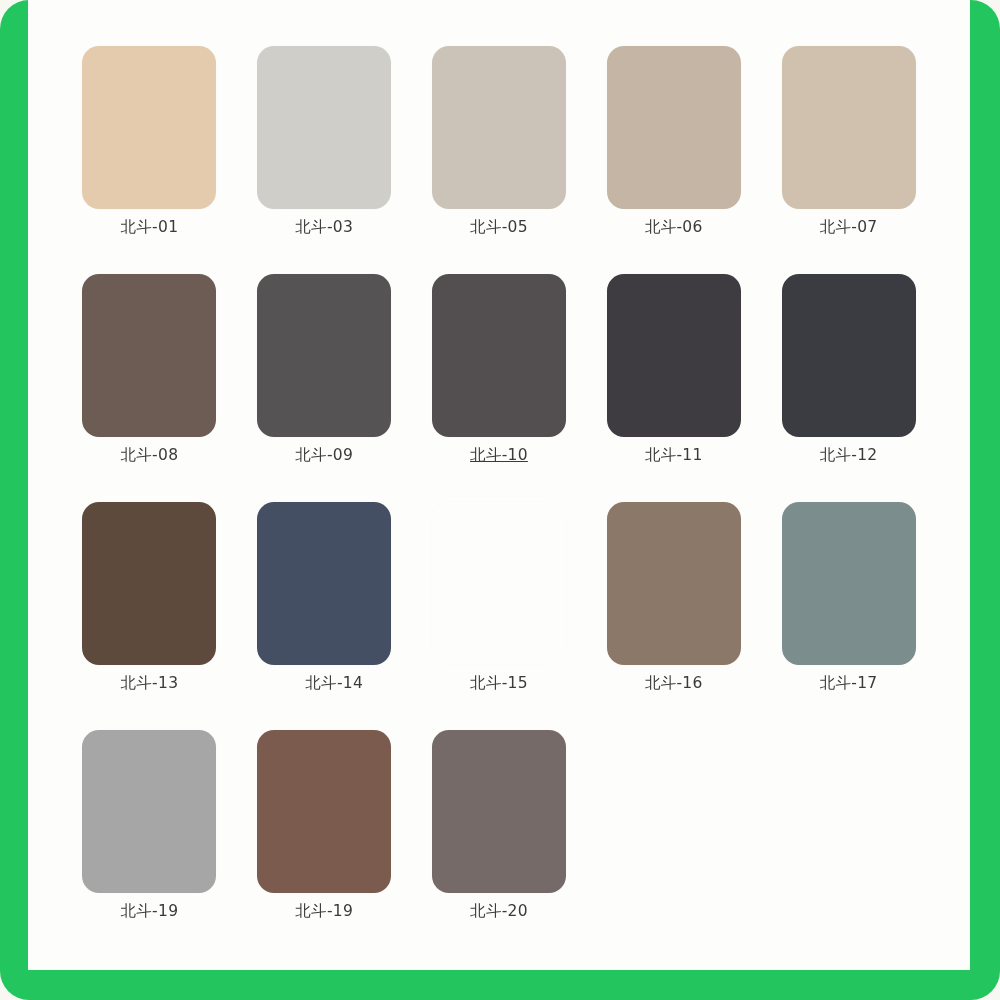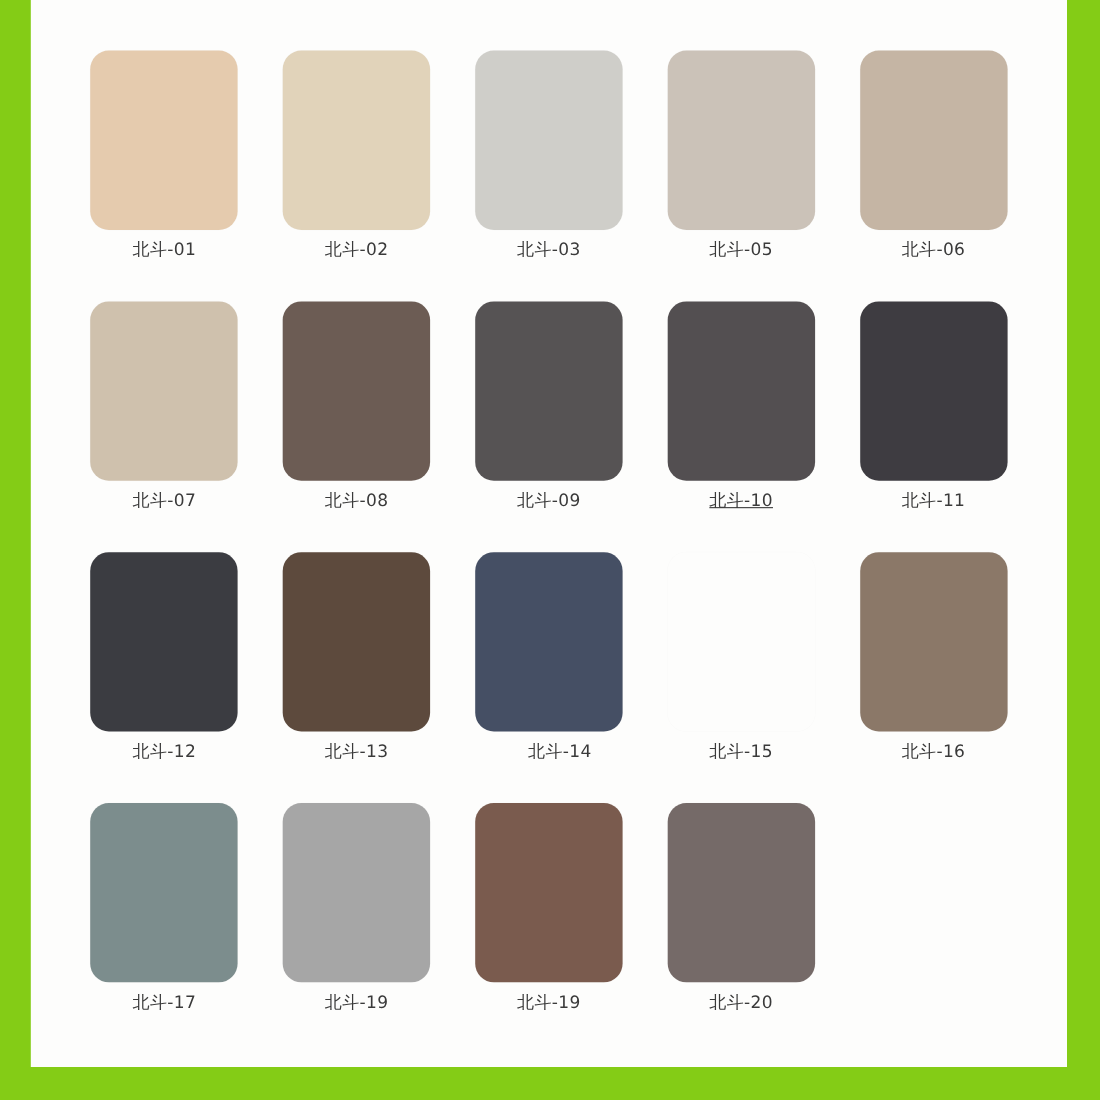--- a/index.html
+++ b/index.html
@@ -62,31 +62,27 @@
     line-height: 1;
     color: #3a3a3a;
     letter-spacing: 0.3px;
     font-family: "DejaVu Sans", "Liberation Sans", sans-serif;
     white-space: nowrap;
   }
 </style>
 </head>
 <body>
 
-<div id="page" style="background: #84cc16;">
+<div id="page" style="background: #22c55e; border-radius: 29px;">
   <div id="card" style="background: rgb(253, 253, 252);"></div>
   <div id="swatch-grid">
 
     <div class="swatch-cell">
       <div class="chip" style="background-color: rgb(229, 203, 174);"></div>
       <div class="chip-label" style="color: rgb(58, 58, 58);">北斗-01</div>
-    </div>
-    <div class="swatch-cell">
-      <div class="chip" style="background-color: rgb(225, 211, 186);"></div>
-      <div class="chip-label" style="color: rgb(58, 58, 58);">北斗-02</div>
     </div>
     <div class="swatch-cell">
       <div class="chip" style="background-color: rgb(207, 206, 201);"></div>
       <div class="chip-label" style="color: rgb(58, 58, 58); text-align: center;">北斗-03</div>
     </div>
     <div class="swatch-cell">
       <div class="chip" style="background-color: rgb(203, 194, 184);"></div>
       <div class="chip-label" style="color: rgb(58, 58, 58);">北斗-05</div>
     </div>
 

